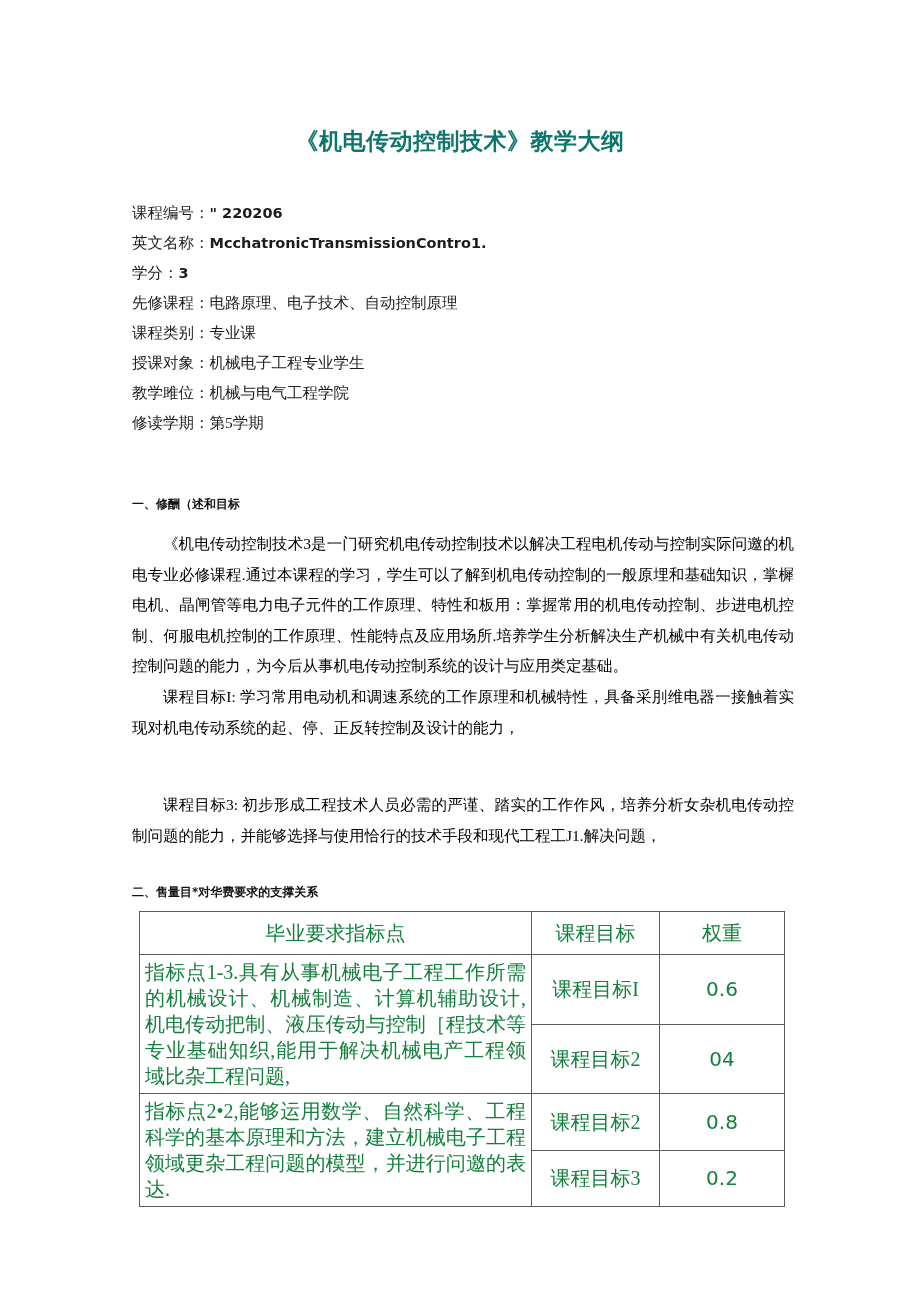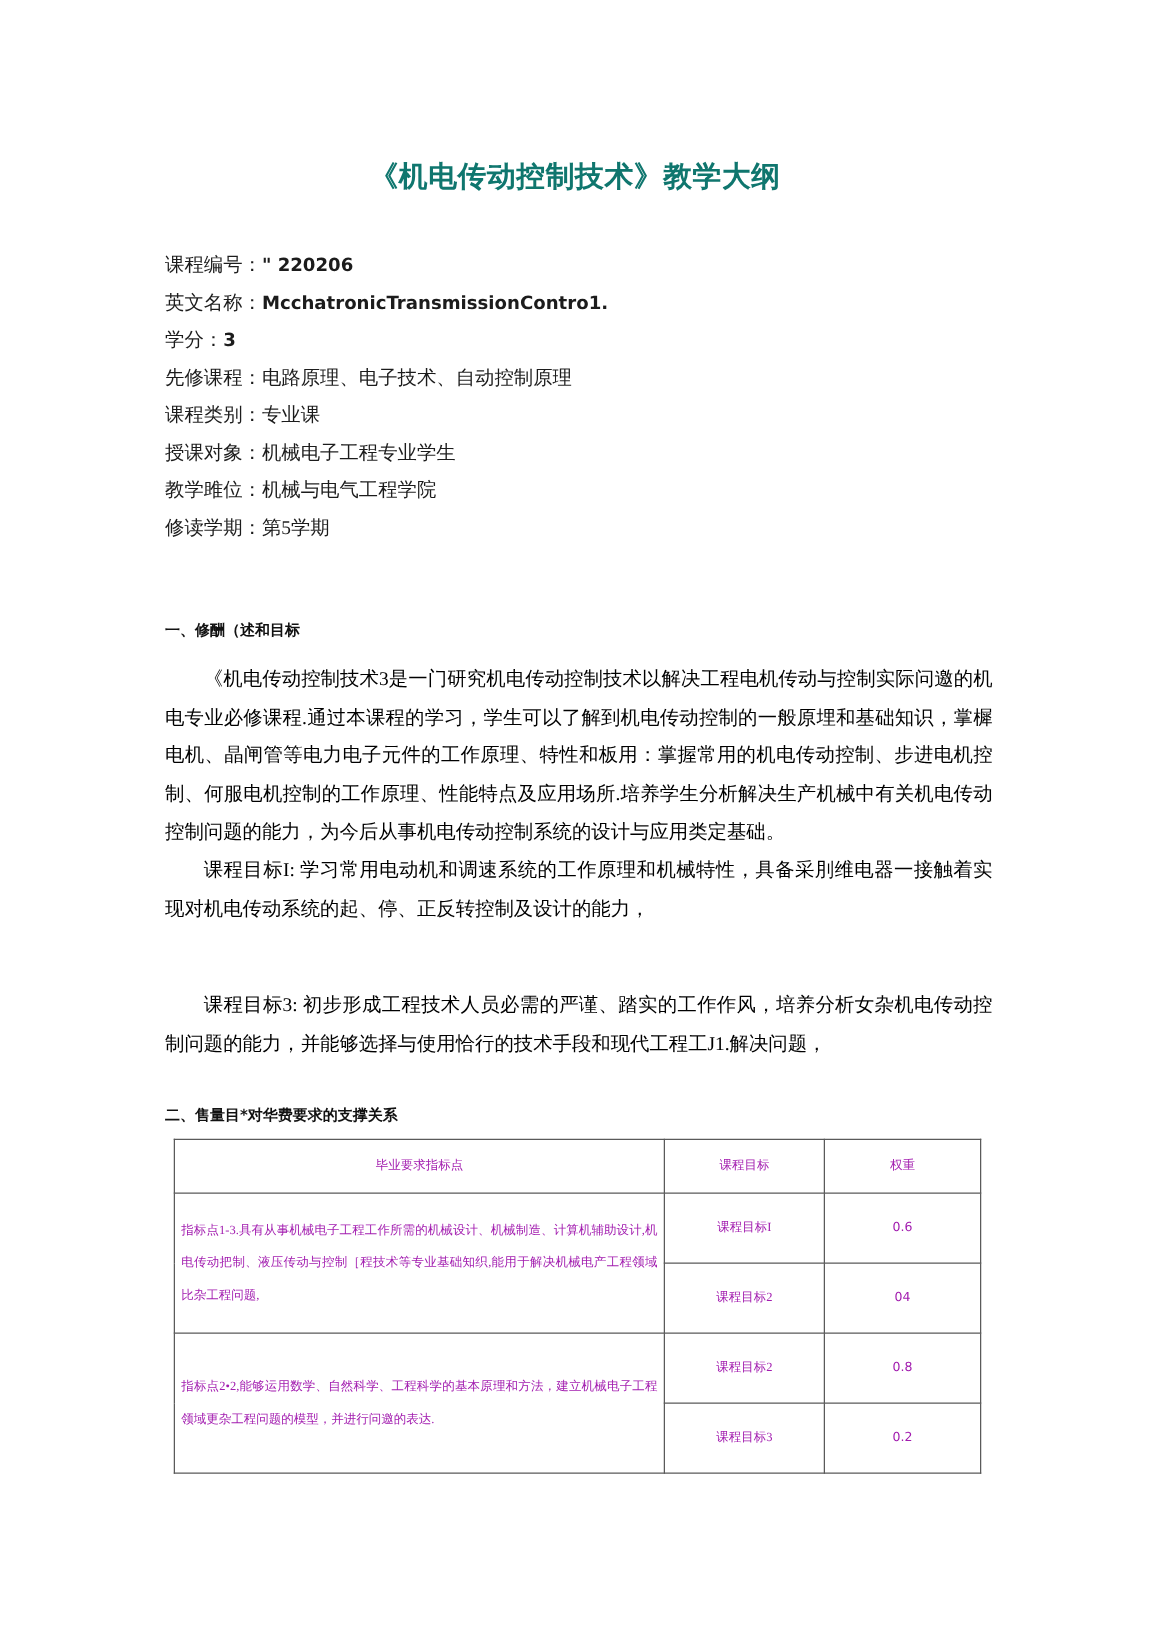--- a/index.html
+++ b/index.html
@@ -95,23 +95,23 @@
     position: absolute;
     left: 139px;
     top: 911px;
     width: 645px;
     border-collapse: collapse;
     table-layout: fixed;
   }
   table.support-table td, table.support-table th {
     border: 1px solid #5a5a5a;
     padding: 4px 5px;
-    font-size: 10px;
+    font-size: 20px;
     line-height: 26px;
-    color: #a21caf;
+    color: #15803d;
     font-weight: normal;
     vertical-align: middle;
   }
   table.support-table th {
     text-align: center;
     height: 34px;
   }
   .col-desc { width: 392px; }
   .col-goal { width: 128px; }
   .col-wt   { width: 125px; }

